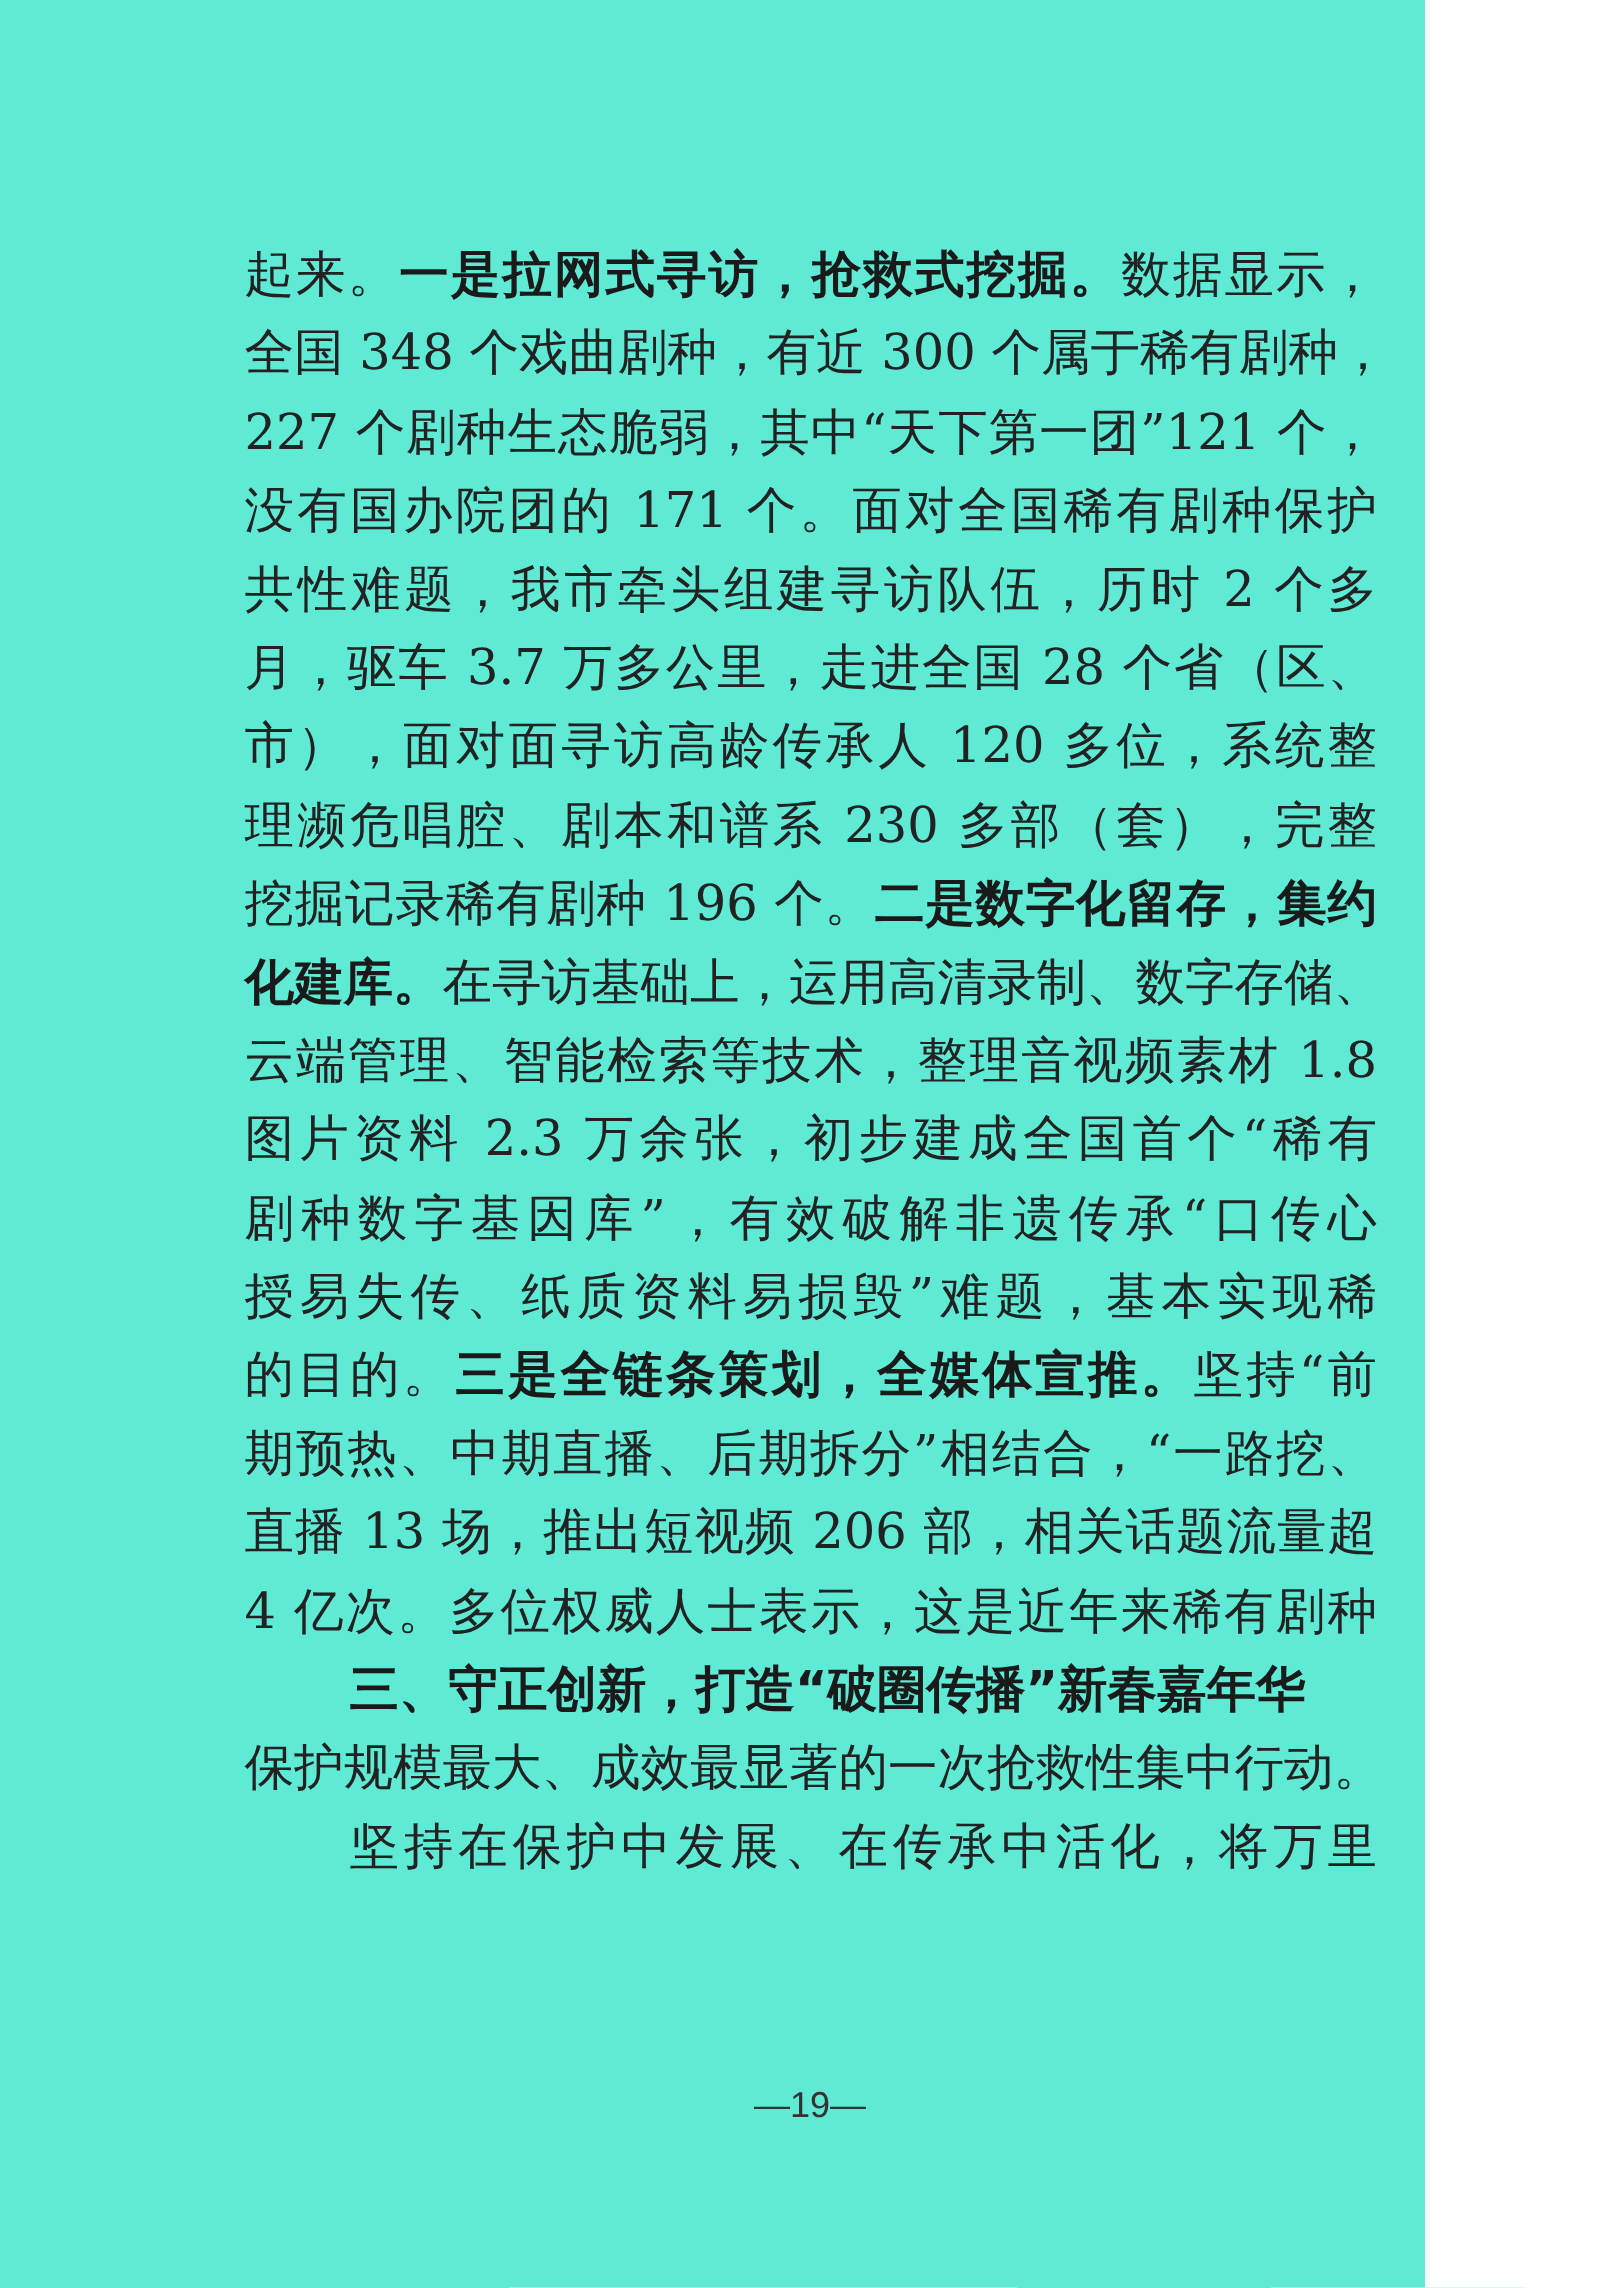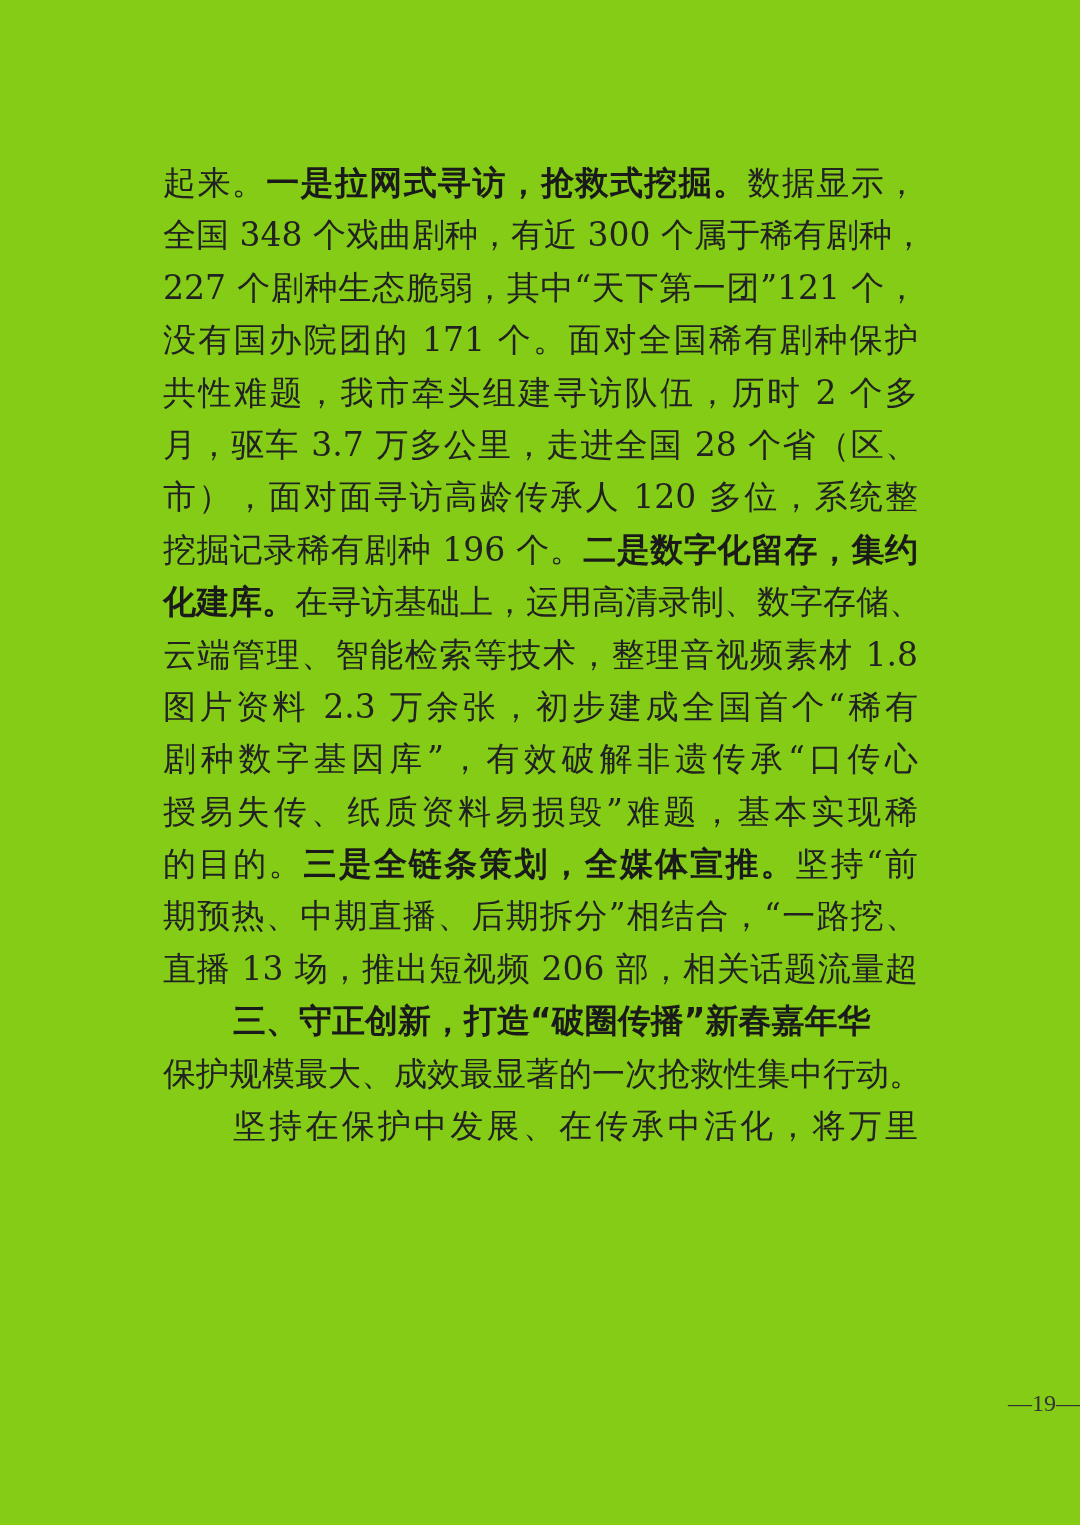--- a/index.html
+++ b/index.html
@@ -11,23 +11,23 @@
       width: 1080px;
       height: 1525px;
       position: relative;
       overflow: hidden;
       font-family: "DejaVu Serif", "Liberation Serif", serif;
       color: #222222;
     }
     .page {
       position: absolute;
       left: 0; top: 0;
-      width: 1080px;
+      width: 950px;
       height: 1525px;
-      background: #84cc16;
+      background: #5eead4;
     }
     .text-block {
       position: absolute;
       left: 163px;
       top: 157px;
       width: 755px;
     }
     .line {
       height: 52.4px;
       line-height: 52.4px;
@@ -51,46 +51,48 @@
     .b {
       font-family: "DejaVu Sans", "Liberation Sans", sans-serif;
       font-weight: bold;
       color: #1a1a1a;
     }
     .page-number {
       position: absolute;
       left: 0;
       width: 1080px;
       top: 1390px;
-      text-align: right;
+      text-align: center;
       font-size: 24px;
       color: #333333;
-      font-family: Liberation Serif, serif;
+      font-family: Liberation Sans, sans-serif;
     }
   </style>
 </head>
 <body>
 
 <div class="page">
   <div class="text-block" id="text-block">
 
   <div class="line"><span>起来。</span><span class="b">一是拉网式寻访，抢救式挖掘。</span><span>数据显示，</span></div>
       <div class="line"><span>全国 348 个戏曲剧种，有近 300 个属于稀有剧种，</span></div>
       <div class="line"><span>227 个剧种生态脆弱，其中“天下第一团”121 个，</span></div>
       <div class="line"><span>没有国办院团的 171 个。面对全国稀有剧种保护</span></div>
       <div class="line"><span>共性难题，我市牵头组建寻访队伍，历时 2 个多</span></div>
       <div class="line"><span>月，驱车 3.7 万多公里，走进全国 28 个省（区、</span></div>
       <div class="line"><span>市），面对面寻访高龄传承人 120 多位，系统整</span></div>
+      <div class="line"><span>理濒危唱腔、剧本和谱系 230 多部（套），完整</span></div>
       <div class="line"><span>挖掘记录稀有剧种 196 个。</span><span class="b">二是数字化留存，集约</span></div>
       <div class="line"><span class="b">化建库。</span><span>在寻访基础上，运用高清录制、数字存储、</span></div>
       <div class="line"><span>云端管理、智能检索等技术，整理音视频素材 1.8</span></div>
       <div class="line"><span>图片资料 2.3 万余张，初步建成全国首个“稀有</span></div>
       <div class="line"><span>剧种数字基因库”，有效破解非遗传承“口传心</span></div>
       <div class="line"><span>授易失传、纸质资料易损毁”难题，基本实现稀</span></div>
       <div class="line"><span>的目的。</span><span class="b">三是全链条策划，全媒体宣推。</span><span>坚持“前</span></div>
       <div class="line"><span>期预热、中期直播、后期拆分”相结合，“一路挖、</span></div>
       <div class="line"><span>直播 13 场，推出短视频 206 部，相关话题流量超</span></div>
+      <div class="line"><span>4 亿次。多位权威人士表示，这是近年来稀有剧种</span></div>
       <div class="line heading indent last">三、守正创新，打造“破圈传播”新春嘉年华</div>
       <div class="line"><span>保护规模最大、成效最显著的一次抢救性集中行动。</span></div>
       <div class="line indent">坚持在保护中发展、在传承中活化，将万里</div>
     </div>
   <div class="page-number">—19—</div>
 </div>
 
 </body></html>

